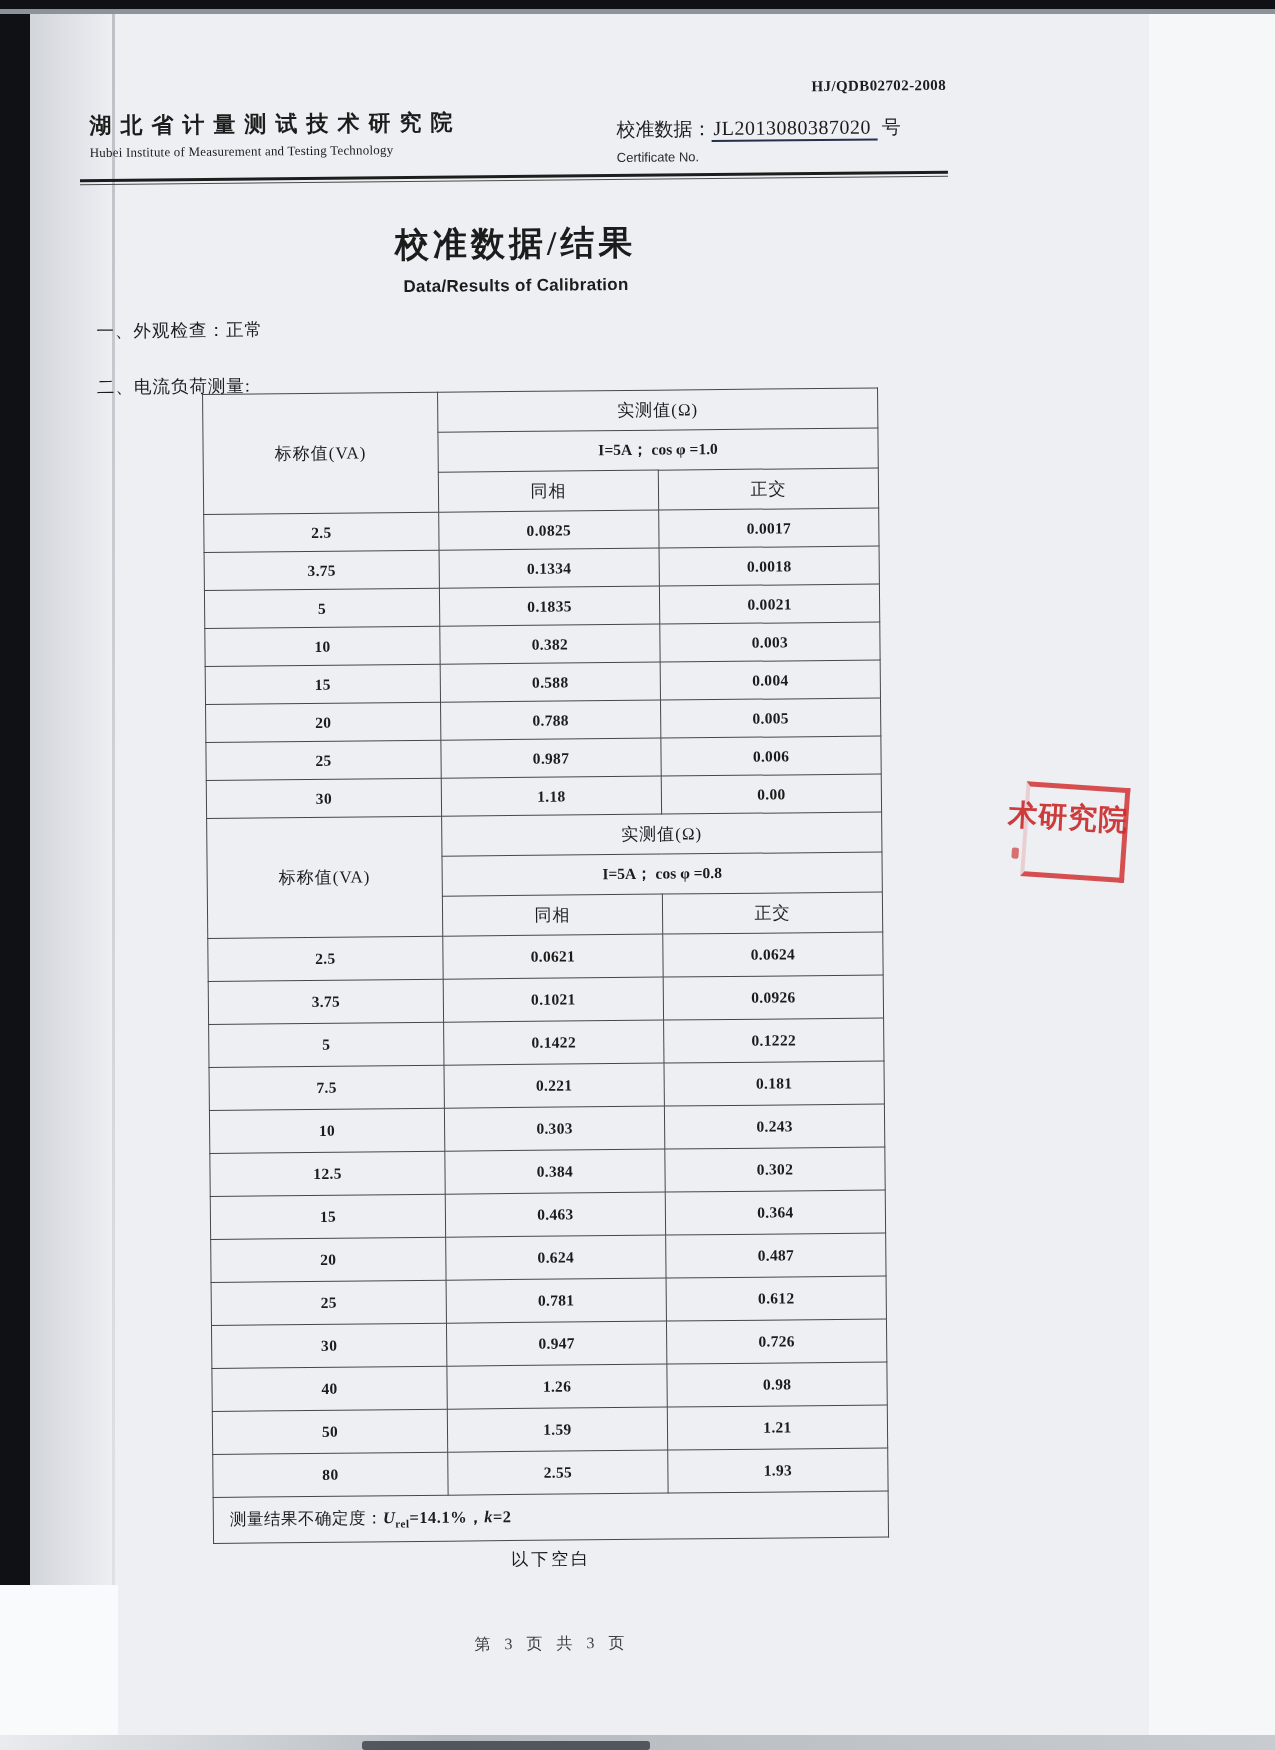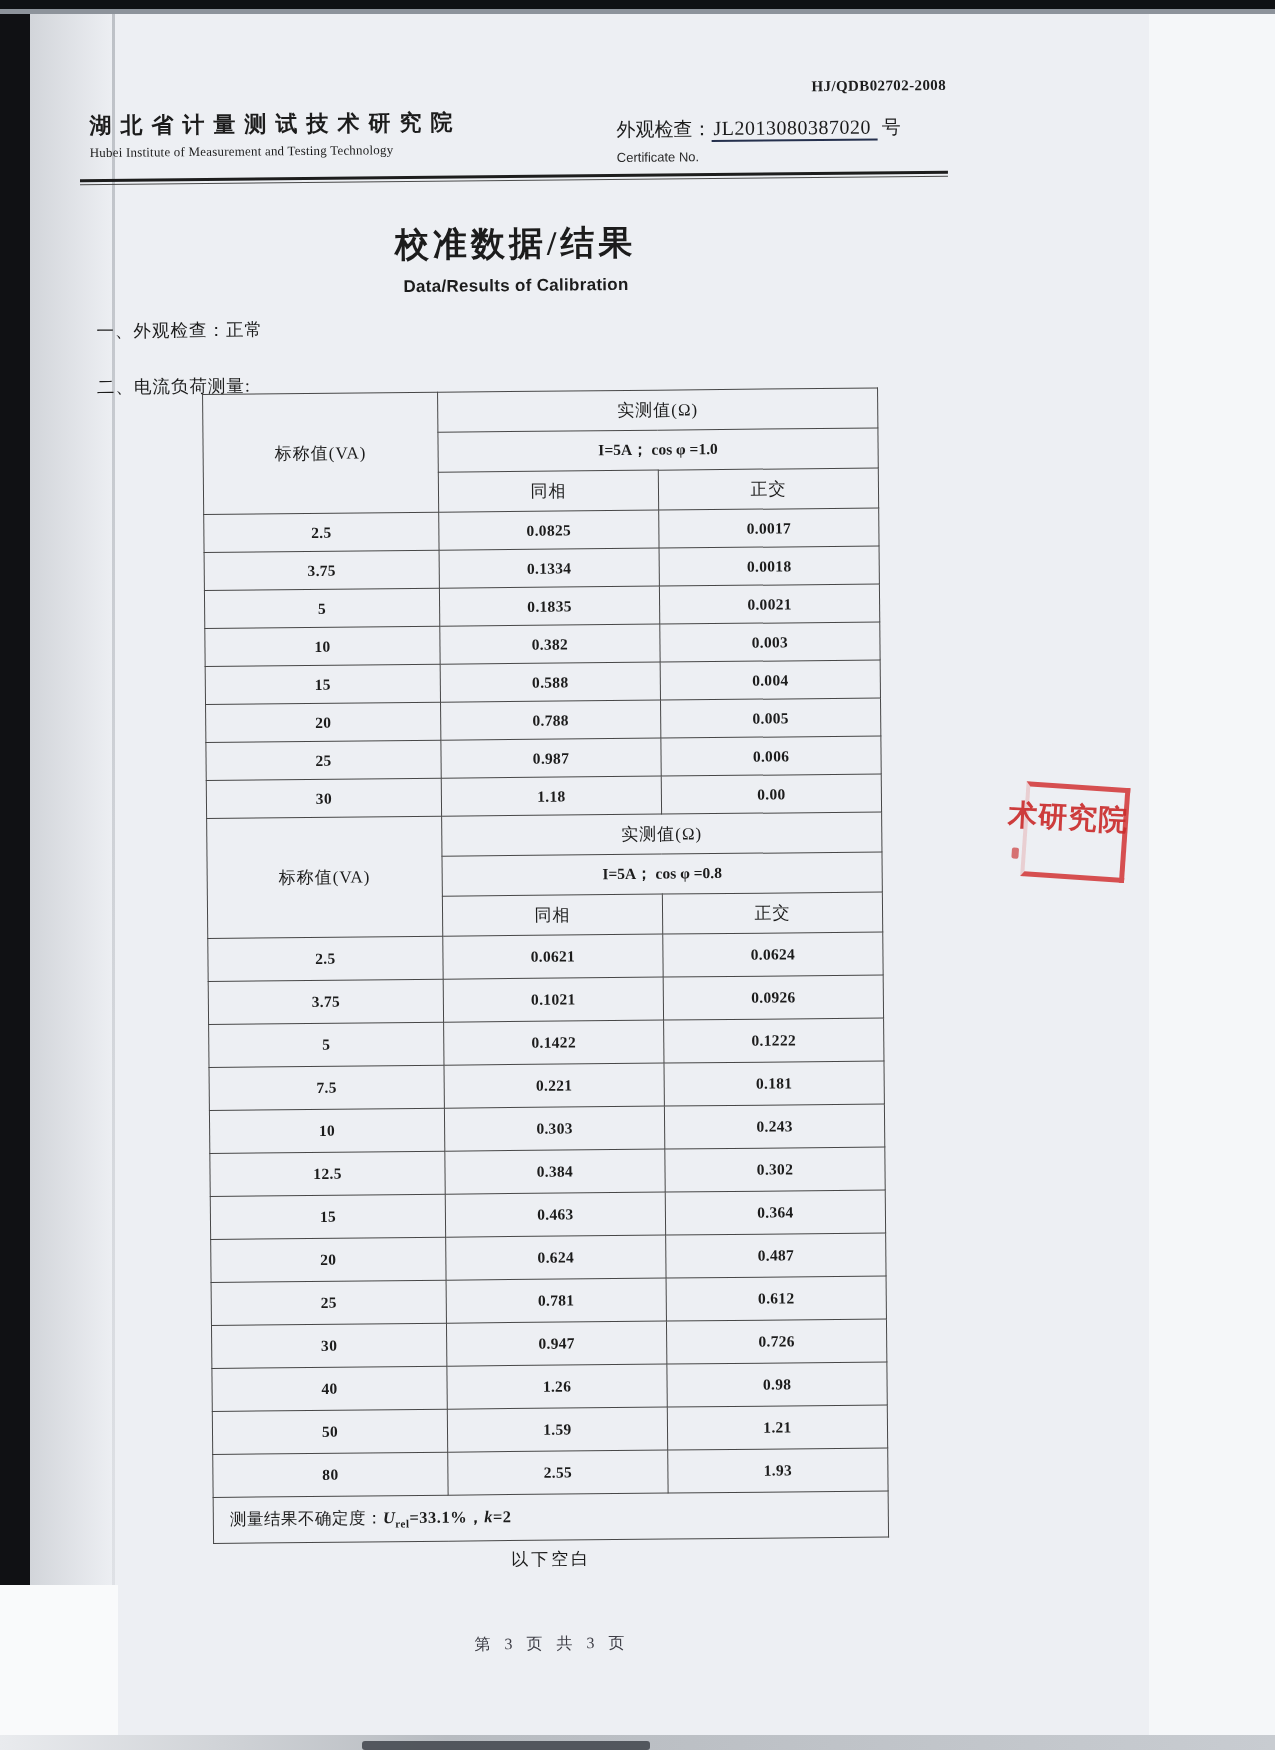--- a/index.html
+++ b/index.html
@@ -93,21 +93,21 @@
 
 <div class="content">
 
   <div class="institute">
     <div class="institute-cn">湖北省计量测试技术研究院</div>
     <div class="institute-en">Hubei Institute of Measurement and Testing Technology</div>
   </div>
 
   <div class="doc-code">HJ/QDB02702-2008</div>
 
-  <div class="cert-line"><span>外观检查：</span><span class="cert-no">JL2013080387020</span> <span>号</span></div>
+  <div class="cert-line"><span>校准数据：</span><span class="cert-no">JL2013080387020</span> <span>号</span></div>
   <div class="cert-en">Certificate No.</div>
 
   <div class="rule"></div>
 
   <div class="titleblock">
     <div class="title-cn">校准数据/结果</div>
     <div class="title-en">Data/Results of Calibration</div>
   </div>
 
   <div class="sec1">一、外观检查：正常</div>
@@ -254,21 +254,21 @@
         </tr>
         <tr>
           <td>80</td>
           <td>2.55</td>
           <td>1.93</td>
         </tr>
       </tbody>
 
     <tbody>
       <tr class="unc">
-        <td colspan="3"><span>测量结果不确定度：</span><i>U</i><sub>rel</sub><span class="bv">=33.1%，</span><i>k</i><span class="bv">=2</span></td>
+        <td colspan="3"><span>测量结果不确定度：</span><i>U</i><sub>rel</sub><span class="bv">=14.1%，</span><i>k</i><span class="bv">=2</span></td>
       </tr>
     </tbody>
   </table>
 
   <div class="below-blank">以下空白</div>
   <div class="page-info">第 3 页 共 3 页</div>
 
   <div class="stamp">
     <span class="stamp-text">术研究院</span>
   </div>

